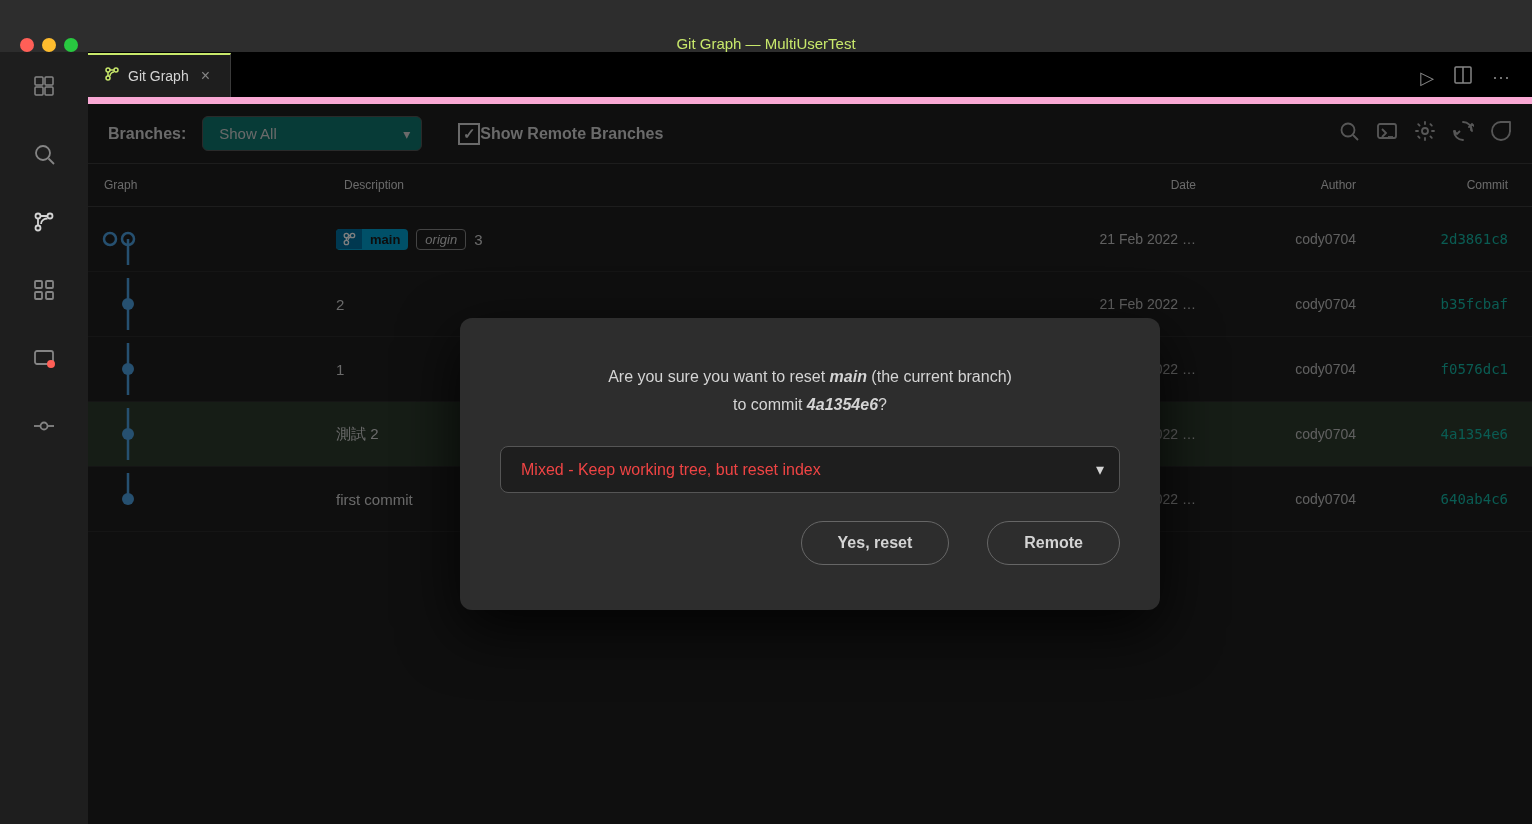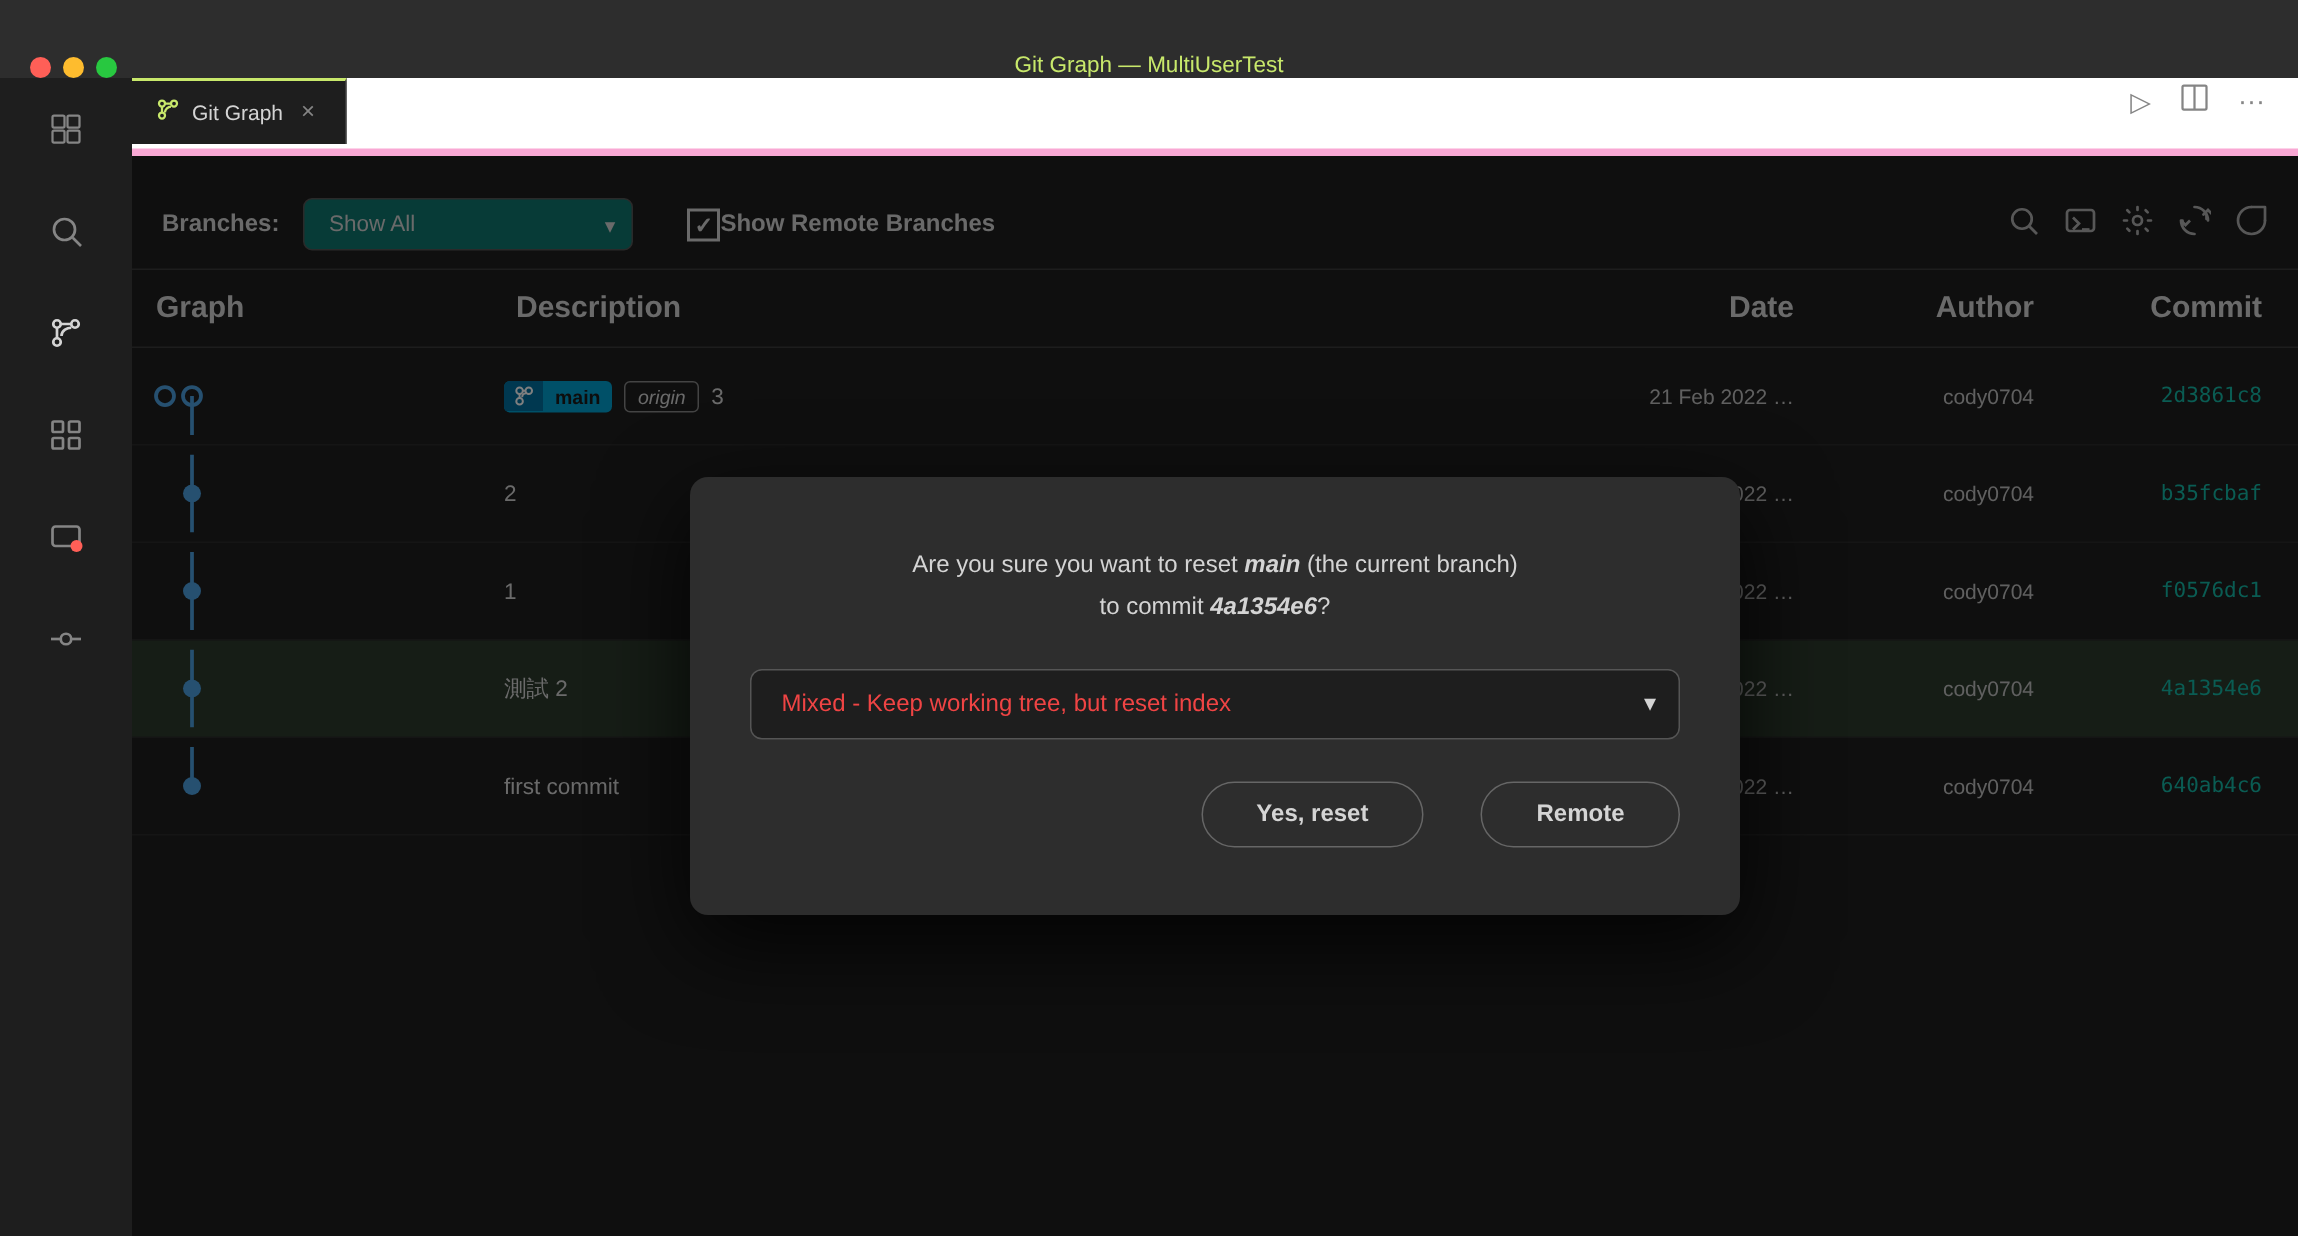--- a/index.html
+++ b/index.html
@@ -75,25 +75,25 @@
     
     .editor-area {
       flex: 1;
       display: flex;
       flex-direction: column;
       background: #1e1e1e;
     }
 
     
     .tab-bar {
-      background: #ffffff;
+      background: #000000;
       height: 52px;
       display: flex;
-      align-items: flex-start;
-      border-bottom: 5px solid #f9a8d4;
+      align-items: flex-end;
+      border-bottom: 7px solid #f9a8d4;
     }
     .tab {
       display: flex;
       align-items: center;
       gap: 8px;
       padding: 10px 16px;
       background: #1e1e1e;
       border-top: 2px solid transparent;
       border-right: 1px solid #3a3a3a;
       cursor: pointer;
@@ -126,21 +126,20 @@
     }
 
     
     .git-toolbar {
       display: flex;
       align-items: center;
       padding: 12px 20px;
       gap: 16px;
       border-bottom: 1px solid #3a3a3a;
       position: relative;
-      margin-top: 16px;
     }
     .branches-label {
       font-size: 16px;
       font-weight: 700;
       color: #d4d4d4;
     }
     .branches-select {
       background: #0f766e;
       border: 1.5px solid #555;
       border-radius: 6px;
@@ -208,22 +207,22 @@
 
     
     .table-header {
       display: grid;
       grid-template-columns: 240px 1fr 200px 160px 160px;
       padding: 10px 0;
       border-bottom: 1px solid #3a3a3a;
       background: #1e1e1e;
     }
     .th {
-      font-size: 20px;
-      font-weight: 700;
+      font-size: 12px;
+      font-weight: 400;
       color: #d4d4d4;
       padding: 4px 16px;
     }
     .th:last-child { text-align: right; padding-right: 24px; }
     .th:nth-child(4) { text-align: right; }
 
     
     .commit-row {
       display: grid;
       grid-template-columns: 240px 1fr 200px 160px 160px;

